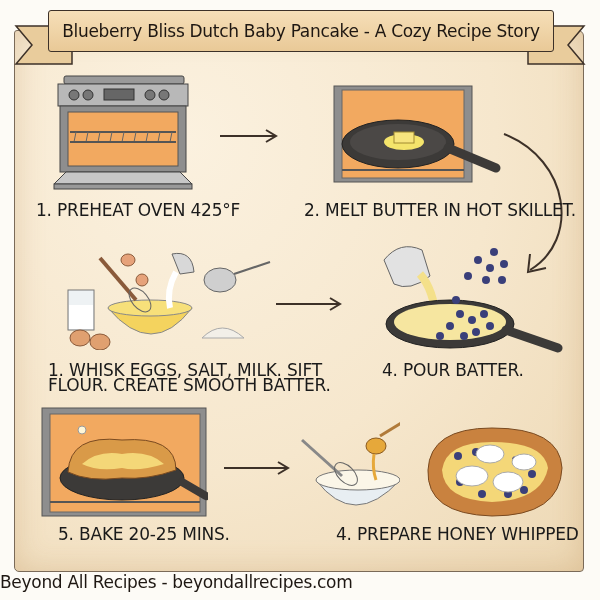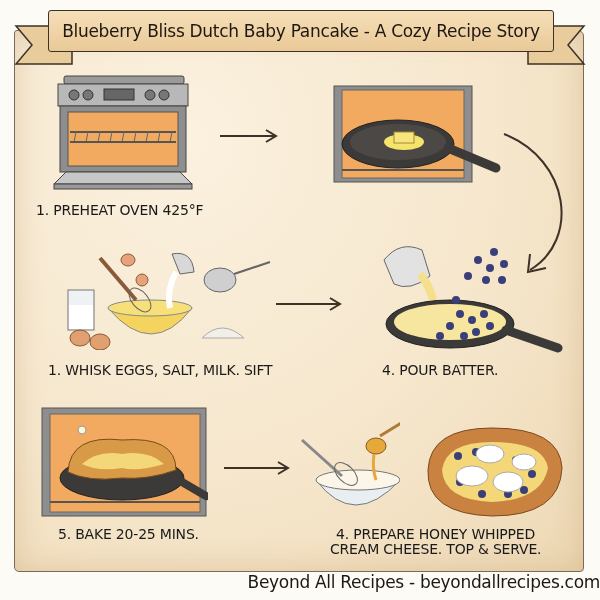--- a/index.html
+++ b/index.html
@@ -24,27 +24,27 @@
   }
   .banner-title {
     font-family: "DejaVu Sans", sans-serif; font-size:17px; color:#1e1712;
     letter-spacing:-0.3px; white-space:nowrap;
   }
   .tail { position:absolute; top:22px; z-index:2; }
   .tail.left { left:14px; }
   .tail.right { right:14px; }
   .step {
     position:absolute; text-align:left;
-    font-family: "DejaVu Sans", sans-serif; font-size:14px; line-height:15px;
+    font-family: "DejaVu Sans", sans-serif; font-size:17px; line-height:15px;
     color:#1a1a1a; letter-spacing:-0.2px;
   }
   .step .l2 { display:block; }
   .illus { position:absolute; }
   .footer {
-    position:absolute; left:0; right:0; top:572px; text-align:right;
+    position:absolute; left:0; right:0; top:572px; text-align:left;
     font-family: "DejaVu Sans", sans-serif; font-size:17px; color:#1e1712;
     letter-spacing:-0.3px;
   }
 </style>
 </head>
 <body>
 
 <div class="paper"></div>
 
 <svg class="tail left" width="60" height="46" viewBox="0 0 60 46">
@@ -103,21 +103,21 @@
 
 <svg class="illus" style="left:500px;top:130px" width="70" height="150" viewBox="0 0 70 150">
   <path d="M4 4 C 70 30, 80 110, 30 140" fill="none" stroke="#3d3128" stroke-width="2"></path>
   <path d="M30 124 L28 142 L46 138" fill="none" stroke="#3d3128" stroke-width="2"></path>
 </svg>
 
 <div class="step" style="left:36px;top:203px">
   <span>1. PREHEAT OVEN 425°F</span>
 </div>
 <div class="step" style="left:304px;top:203px">
-  
+  <span>2. MELT BUTTER IN HOT SKILLET.</span>
 </div>
 
 <svg class="illus" style="left:62px;top:250px" width="220" height="100" viewBox="0 0 220 100">
   <rect x="6" y="40" width="26" height="40" fill="#eef2f4" stroke="#777"></rect>
   <rect x="7" y="55" width="24" height="24" fill="#ffffff"></rect>
   <ellipse cx="18" cy="88" rx="10" ry="8" fill="#e0a070" stroke="#8a5a3a"></ellipse>
   <ellipse cx="38" cy="92" rx="10" ry="8" fill="#e0a070" stroke="#8a5a3a"></ellipse>
   <path d="M46 58 Q 90 110 130 58 Z" fill="#f4d35e" stroke="#888"></path>
   <ellipse cx="88" cy="58" rx="42" ry="8" fill="#f7e07a" stroke="#888"></ellipse>
   <line x1="38" y1="8" x2="74" y2="50" stroke="#8a5a3a" stroke-width="4"></line>
@@ -156,21 +156,21 @@
       <circle cx="124" cy="24" r="4"></circle>
       <circle cx="114" cy="12" r="4"></circle>
     <circle cx="88" cy="36" r="4"></circle>
       <circle cx="106" cy="40" r="4"></circle>
       <circle cx="122" cy="40" r="4"></circle>
       <circle cx="76" cy="60" r="4"></circle>
   </g>
 </svg>
 
 <div class="step" style="left:48px;top:363px">
-  <span>1. WHISK EGGS, SALT, MILK. SIFT</span>
+  <span>1. WHISK EGGS, SALT, MILK. SIFT</span><span class="l2">FLOUR. CREATE SMOOTH BATTER.</span>
 </div>
 <div class="step" style="left:382px;top:363px">
   <span>4. POUR BATTER.</span>
 </div>
 
 <svg class="illus" style="left:38px;top:406px" width="170" height="112" viewBox="0 0 170 112">
   <rect x="4" y="2" width="164" height="108" fill="#8e8e8e" stroke="#555"></rect>
   <rect x="12" y="8" width="150" height="98" fill="#f2a960" stroke="#666"></rect>
   <circle cx="44" cy="24" r="4" fill="#fff6d8" stroke="#999"></circle>
   <line x1="12" y1="96" x2="162" y2="96" stroke="#555" stroke-width="2"></line>
@@ -212,16 +212,16 @@
       <ellipse cx="104" cy="42" rx="12" ry="8"></ellipse>
     <ellipse cx="52" cy="56" rx="16" ry="10"></ellipse>
       <ellipse cx="88" cy="62" rx="15" ry="10"></ellipse>
   </g>
 </svg>
 
 <div class="step" style="left:58px;top:527px">
   <span>5. BAKE 20-25 MINS.</span>
 </div>
 <div class="step" style="left:330px;top:527px">
-  <span style="padding-left:6px">4. PREPARE HONEY WHIPPED</span><span class="l2">CREAM CHEESE. TOP &amp; SERVE.</span>
+  <span style="padding-left:6px">4. PREPARE HONEY WHIPPED</span>
 </div>
 
 <div class="footer">Beyond All Recipes - beyondallrecipes.com</div>
 
 </body></html>

